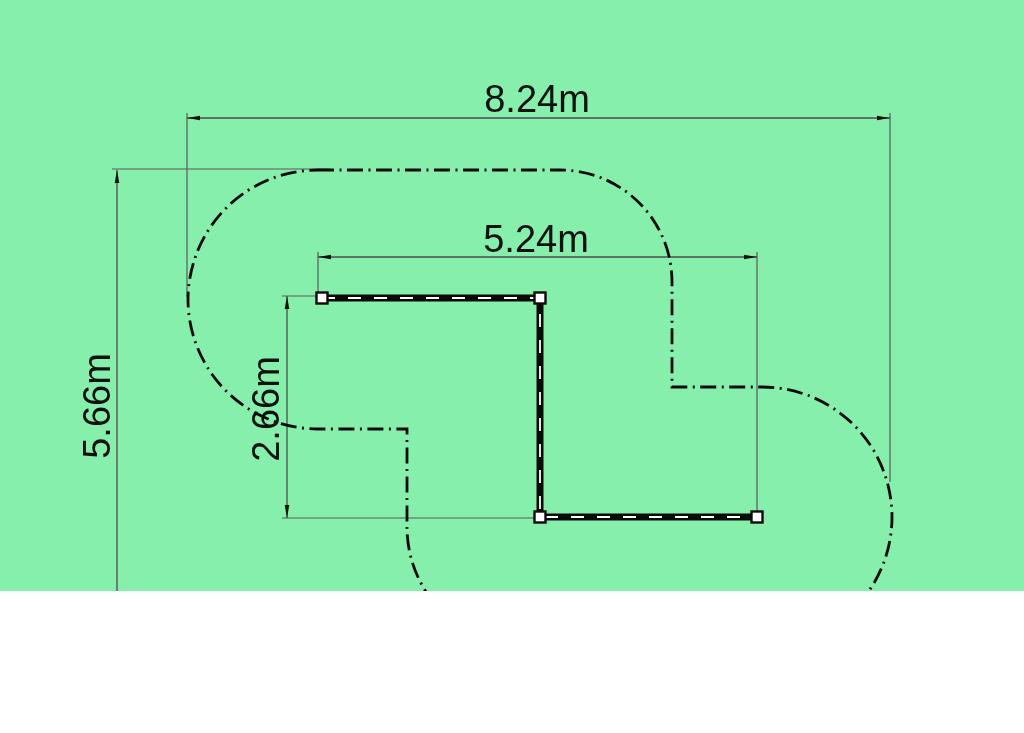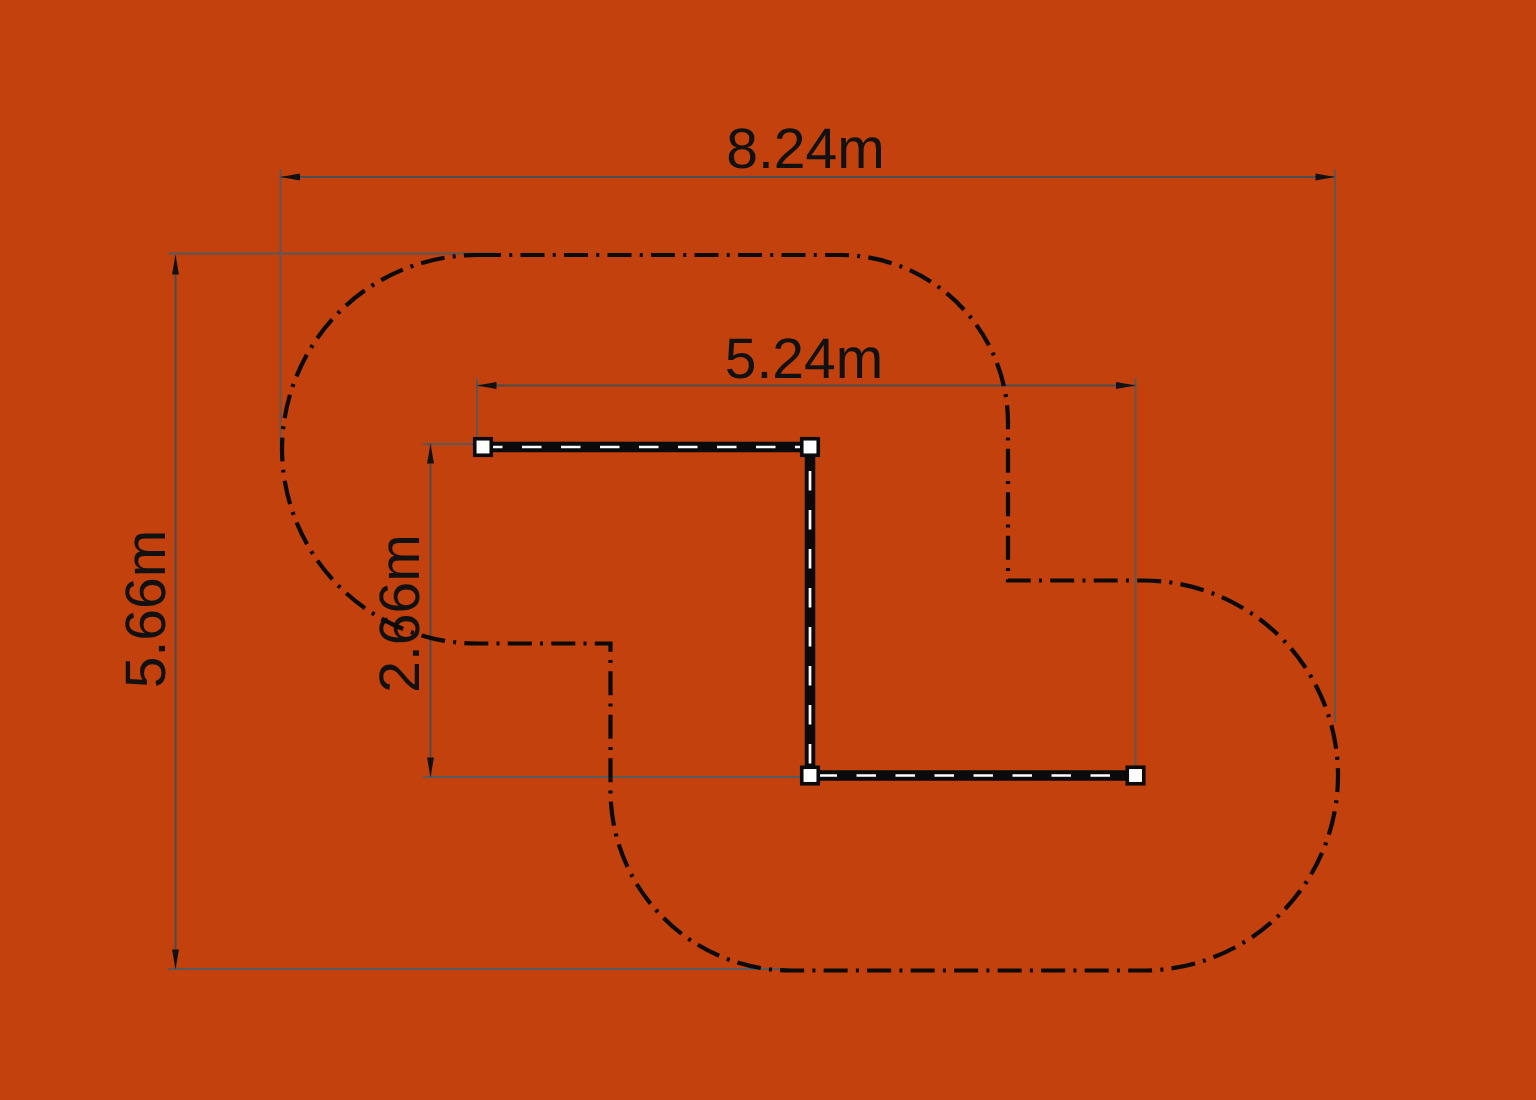--- a/index.html
+++ b/index.html
@@ -3,22 +3,22 @@
 <meta charset="utf-8">
 <style>
   html, body {
     margin: 0;
     padding: 0;
     background: #ffffff;
   }
   .drawing-canvas {
     position: relative;
     width: 1024px;
-    height: 733px;
-    background: #c2410c;
+    height: 591px;
+    background: #86efac;
     overflow: hidden;
   }
   svg { display: block; }
   .thin {
     stroke: #595959;
     stroke-width: 1.2;
     fill: none;
   }
   .dimline {
     stroke: #4d4d4d;

